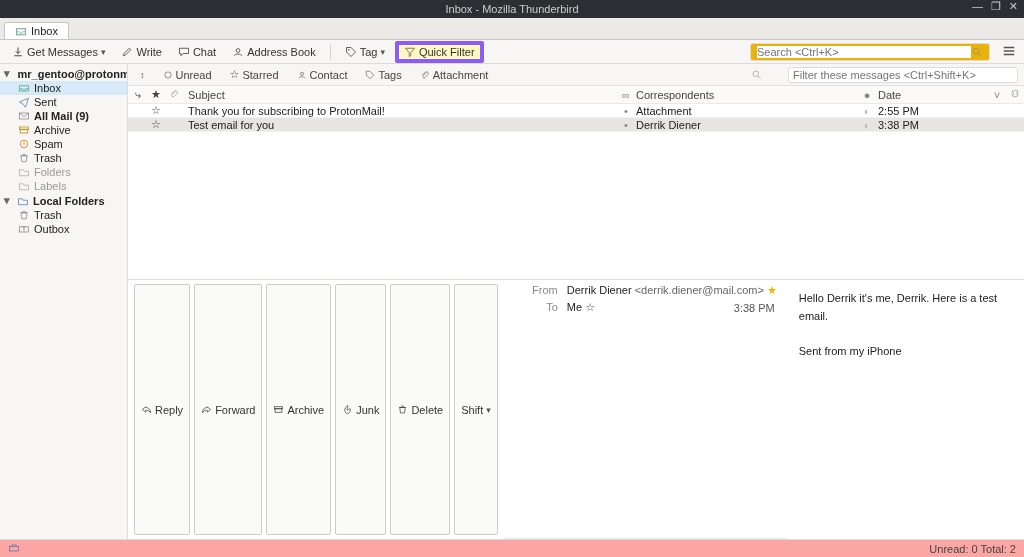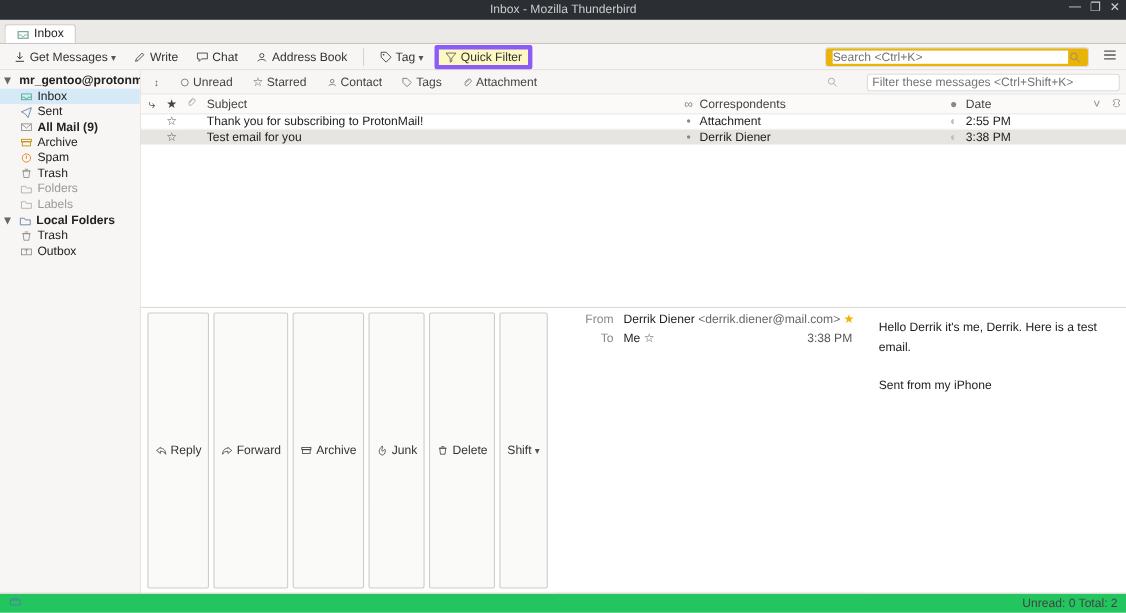--- a/index.html
+++ b/index.html
@@ -43,21 +43,21 @@
 .msg-row .col-si{color:#bfbdba}
 .msg-blank{flex:1;background:#fff;}
 .reader { border-top:1px solid #dedcd9; display:flex; flex:0 0 260px; }
 .reader-actions { display:flex; justify-content:flex-end; padding:4px 6px; gap:4px; }
 .ra-btn { border:1px solid #cfccc8; background:#fafaf8; padding:2px 6px; border-radius:2px; display:flex; align-items:center; gap:3px; cursor:pointer; color:#333; }
 .reader-head { padding:2px 10px 6px 10px; border-bottom:1px solid #eae8e5; position:relative; }
 .reader-head .lbl { color:#888; display:inline-block; width:44px; text-align:right; margin-right:6px; }
 .reader-head .ln { padding:2px 0; }
 .reader-date { position:absolute; right:12px; top:22px; color:#555; }
 .reader-body { padding:10px 12px; font-family:monospace; font-size:11px; color:#222; line-height:1.6; flex:1; }
-.statusbar { height:18px; background:#22c55e; border-top:1px solid #dedcd9; display:flex; align-items:center; justify-content:space-between; padding:0 8px; color:#444; }
+.statusbar { height:18px; background:#fca5a5; border-top:1px solid #dedcd9; display:flex; align-items:center; justify-content:space-between; padding:0 8px; color:#444; }
 svg{pointer-events:none}
 .star{color:#555}
 .star-on{color:#f5b301}
 .chev{font-size:9px;color:#555}
 </style>
 </head>
 <body>
 
 <div class="titlebar">
   <span>Inbox - Mozilla Thunderbird</span>

